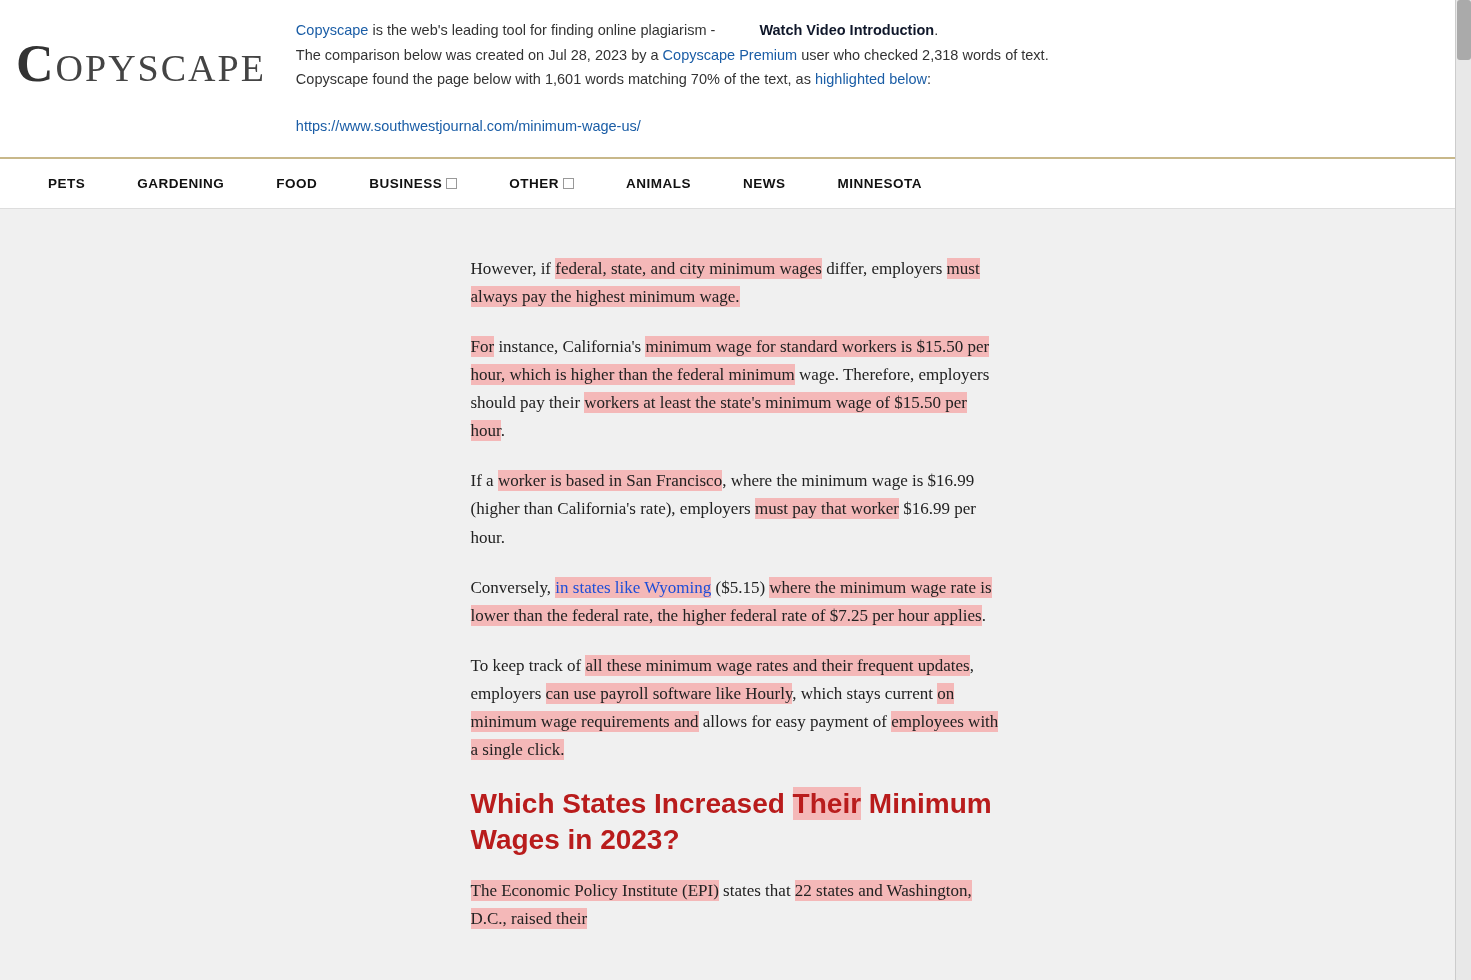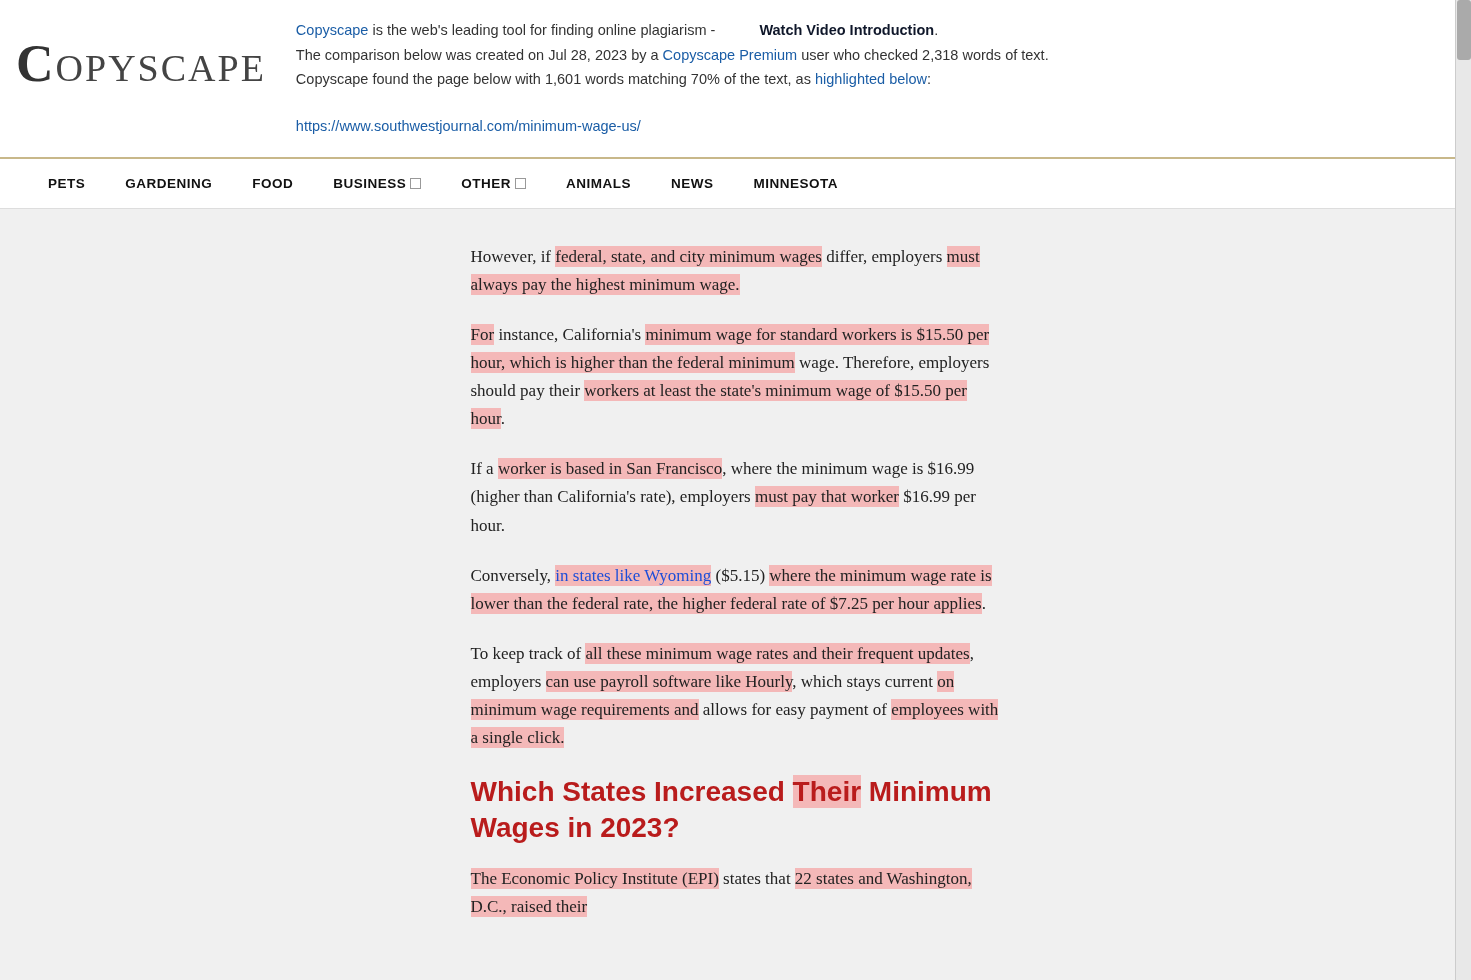--- a/index.html
+++ b/index.html
@@ -40,21 +40,21 @@
     .header-info a { color: #1a5da6; text-decoration: none; }
     .header-info a.bold-link { font-weight: bold; color: #0f172a; margin-left: 40px; }
 
     
     .nav-bar {
       background: #fff;
       border-bottom: 1px solid #ddd;
       padding: 0 30px;
       display: flex;
       align-items: center;
-      gap: 4px;
+      gap: 16px;
     }
     .nav-item {
       font-family: Arial, sans-serif;
       font-size: 13.5px;
       font-weight: bold;
       color: #111;
       padding: 14px 18px;
       cursor: pointer;
       text-transform: uppercase;
       letter-spacing: 0.5px;
@@ -73,21 +73,21 @@
       justify-content: center;
     }
 
     
     .main-content {
       background: #f0f0f0;
       padding: 30px 0;
     }
     .article-body {
       max-width: 870px;
-      margin: 4px auto;
+      margin: 16px auto;
       background: transparent;
       padding: 0 170px 0 170px;
     }
 
     .para {
       margin-bottom: 22px;
       font-size: 17px;
       line-height: 1.65;
       color: #222;
     }

